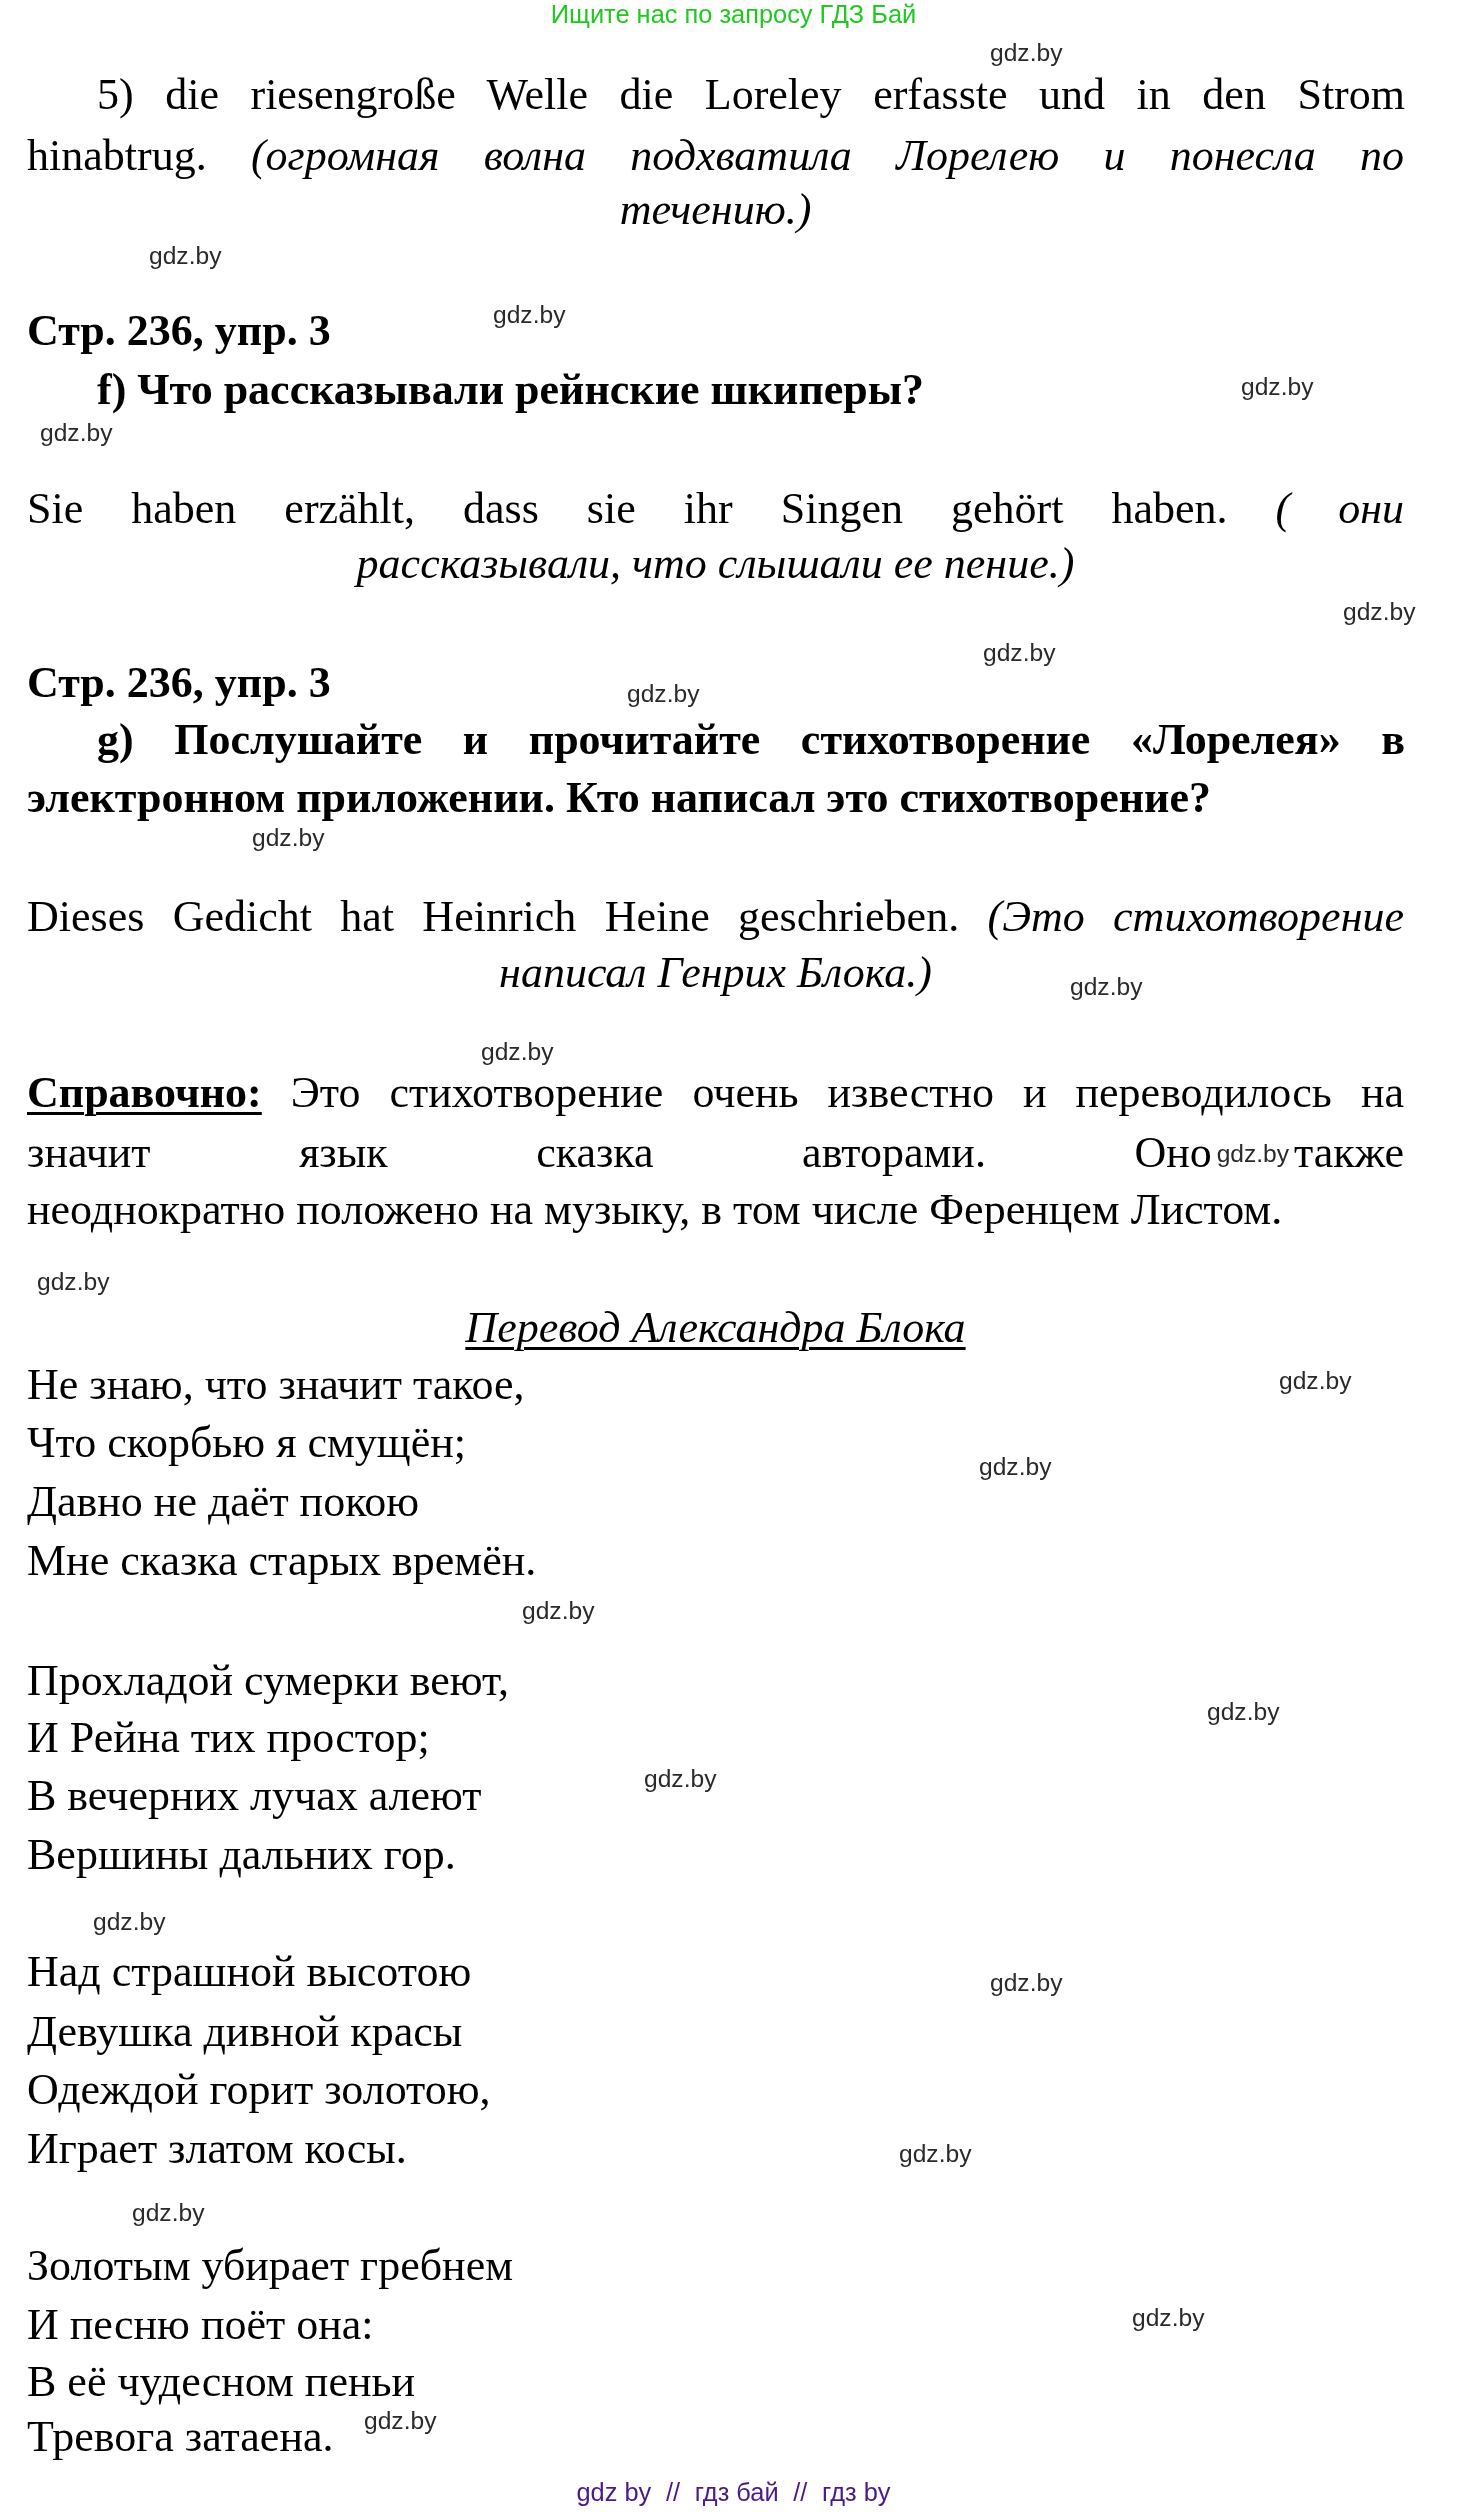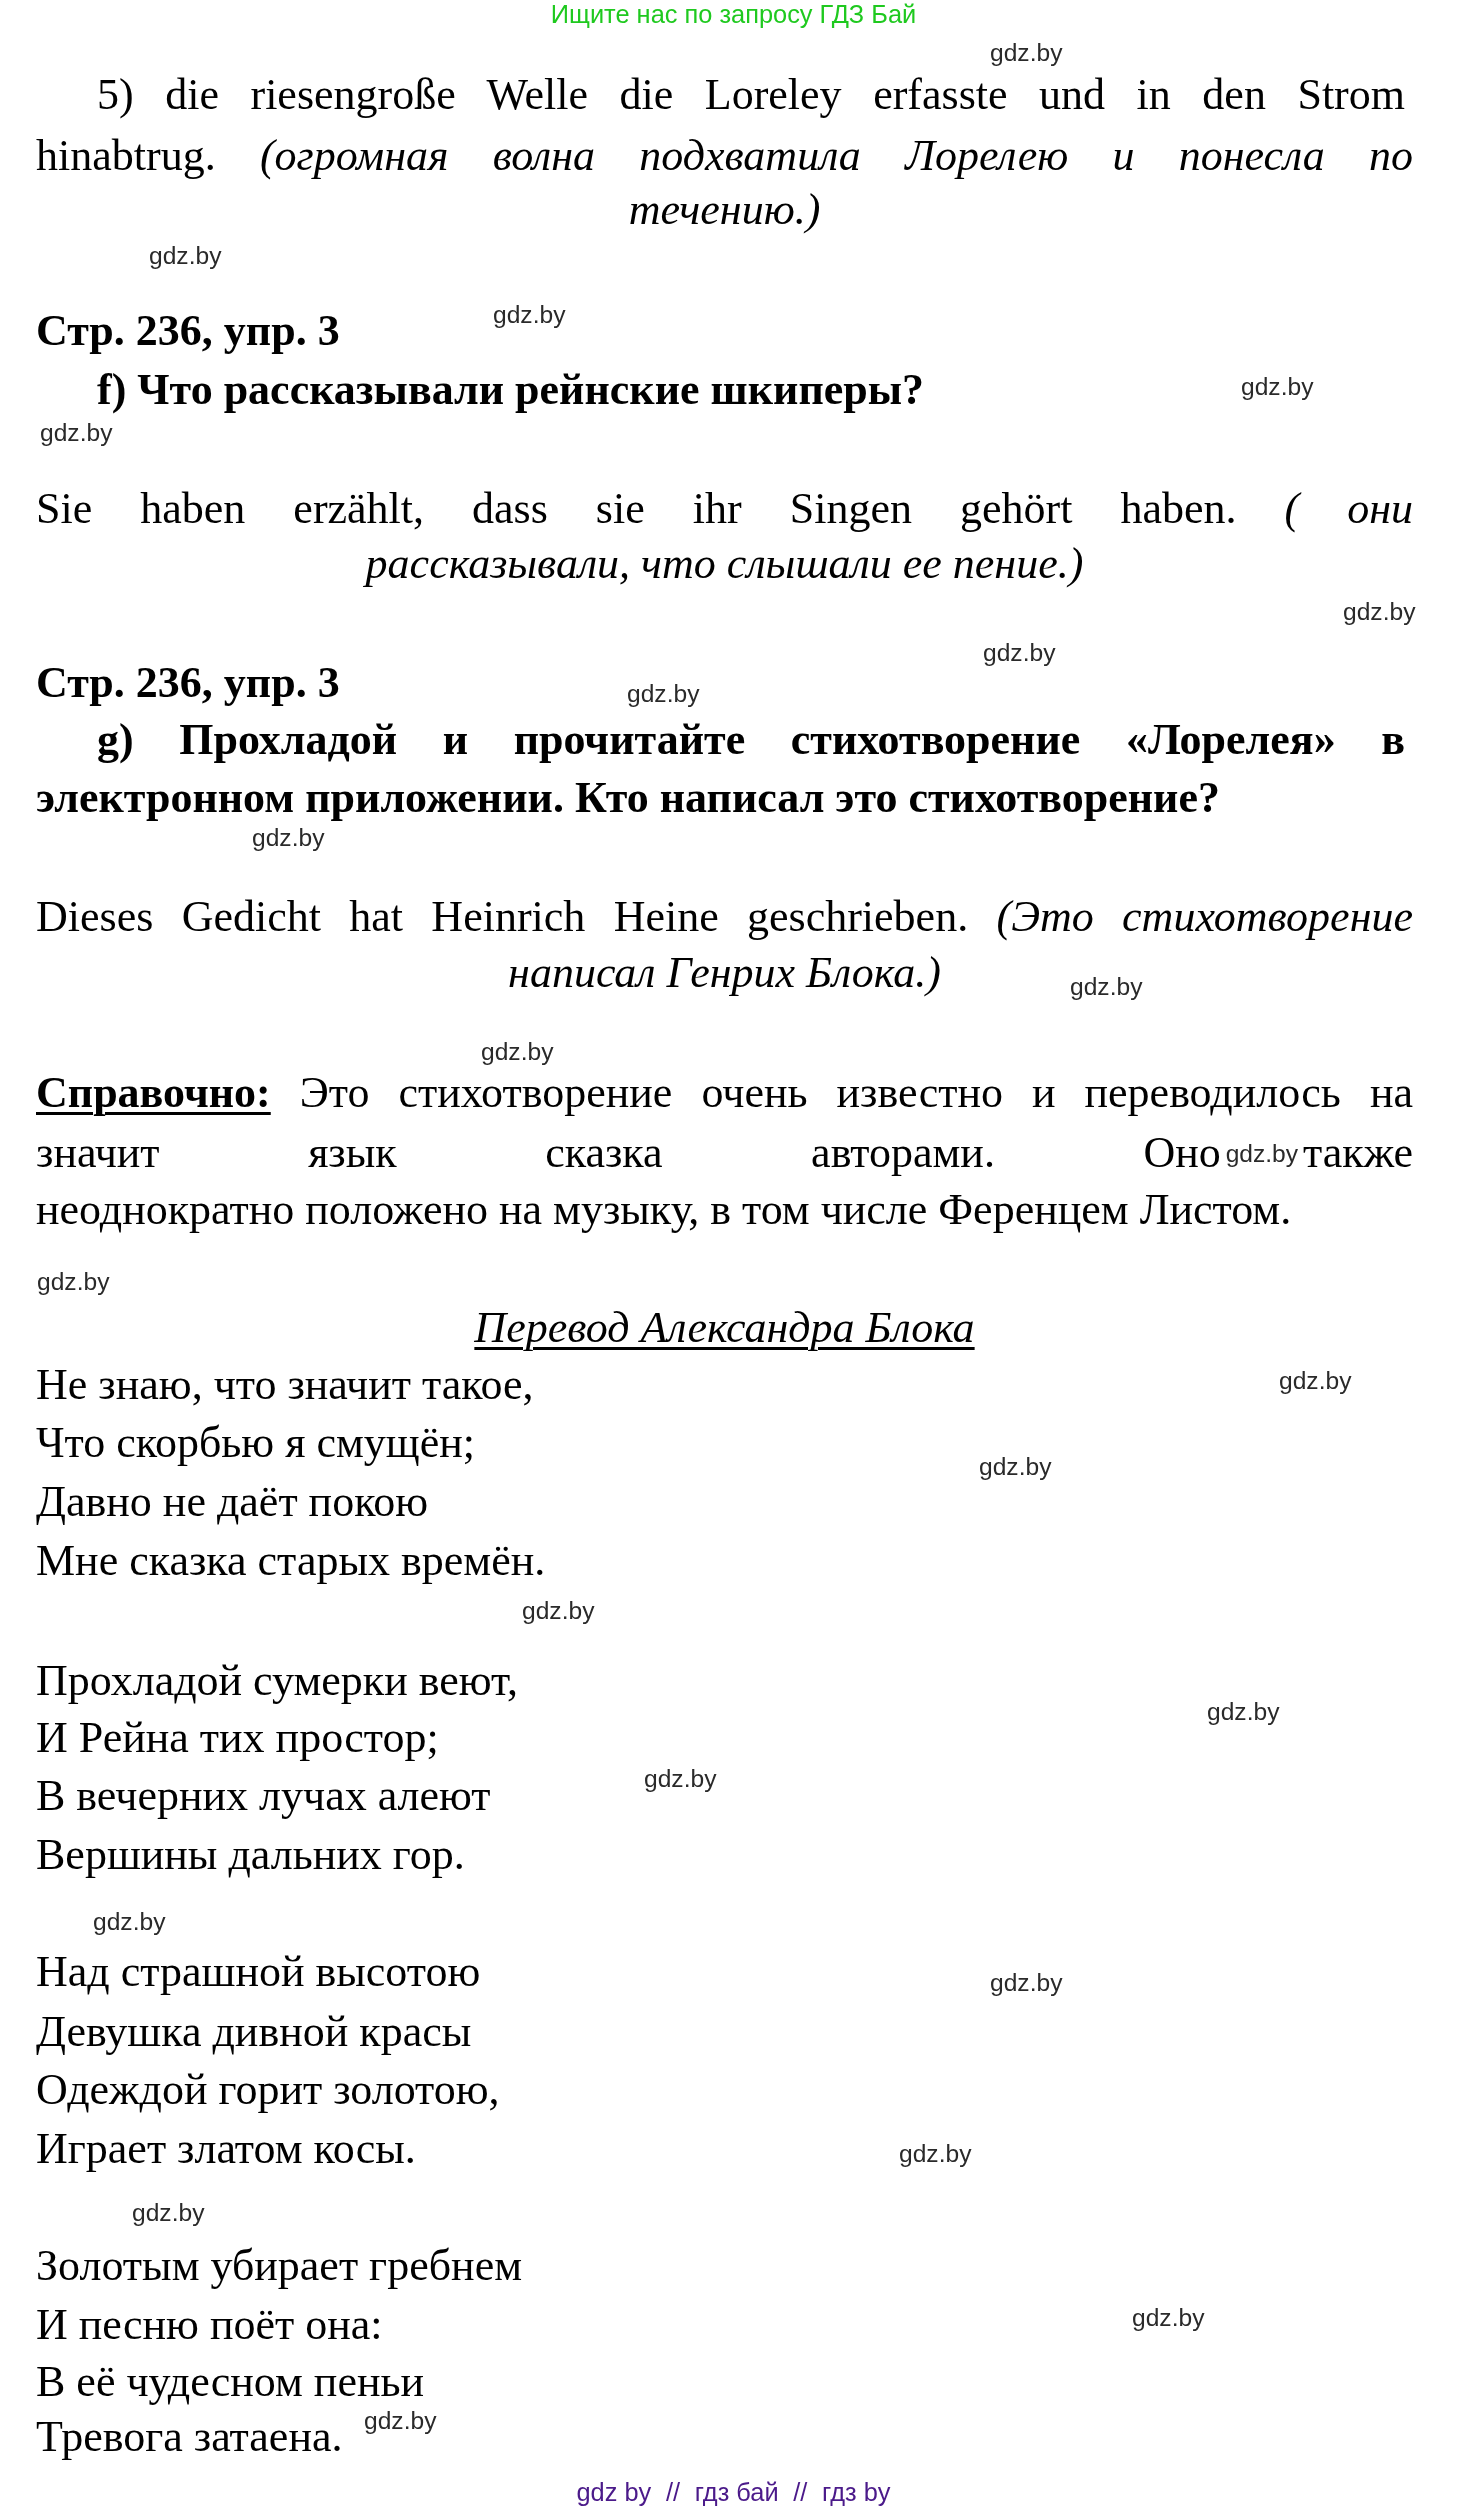--- a/index.html
+++ b/index.html
@@ -1,19 +1,19 @@
 <!DOCTYPE html>
 <html style="font-size:13px"><head>
 <meta charset="utf-8">
 <style>
   html, body { margin:0; padding:0; background:#ffffff; }
   body { width:1467px; height:2512px; position:relative; overflow:hidden; }
   .banner { position:absolute; left:0; width:1467px; top:0; height:33px; text-align:center;
     font-family:"Liberation Sans", sans-serif; font-size:25.4px; line-height:29.5px; color:#1fc91f; }
-  .line { position:absolute; left:36px; width:1377px; font-family:"Liberation Serif", serif;
+  .line { position:absolute; left:27px; width:1377px; font-family:"Liberation Serif", serif;
     font-size:44px; line-height:51px; color:#000; white-space:nowrap; }
   .just { text-align:justify; text-align-last:justify; white-space:normal; }
   .indent { left:97px; width:1308px; }
   .bold { font-weight:bold; }
   .it { font-style:italic;text-align:center; }
   .ul { text-decoration:underline; text-decoration-thickness:3.3px; text-underline-offset:4.9px; }
   .wm { position:absolute; font-family:"Liberation Sans", sans-serif; font-size:24.6px; line-height:28px;
     color:#2a2a2a; white-space:nowrap; }
   .wm-inline { position:static; display:inline-block; vertical-align:4.9px; margin:0 4.9px; font-size:24.6px; }
   .footer { position:absolute; left:0; width:1467px; top:2478px; text-align:center;
@@ -28,21 +28,21 @@
 <div class="line just indent" style="top:69px">5) die riesengroße Welle die Loreley erfasste und in den Strom</div>
 <div class="line just" style="top:130px"><span>hinabtrug.</span> <span class="it">(огромная волна подхватила Лорелею и понесла по</span></div>
 <div class="line it" style="top:184px">течению.)</div>
 
 <div class="line bold" style="top:305px">Стр. 236, упр. 3</div>
 <div class="line bold indent" style="top:364px">f)  Что рассказывали рейнские шкиперы?</div>
 <div class="line just" style="top:483px"><span>Sie haben erzählt, dass sie ihr Singen gehört haben.</span> <span class="it">( они</span></div>
 <div class="line it" style="top:538px">рассказывали, что слышали ее пение.)</div>
 
 <div class="line bold" style="top:657px">Стр. 236, упр. 3</div>
-<div class="line bold just indent" style="top:714px">g) Прохладой и прочитайте стихотворение «Лорелея» в</div>
+<div class="line bold just indent" style="top:714px">g) Послушайте и прочитайте стихотворение «Лорелея» в</div>
 <div class="line bold" style="top:772px">электронном приложении. Кто написал это стихотворение?</div>
 <div class="line just" style="top:891px"><span>Dieses Gedicht hat Heinrich Heine geschrieben.</span> <span class="it">(Это стихотворение</span></div>
 <div class="line it" style="top:947px">написал Генрих Блока.)</div>
 
 <div class="line just" style="top:1067px"><span class="bold ul">Справочно:</span> <span>Это стихотворение очень известно и переводилось на</span></div>
 <div class="line just" style="top:1127px"><span>значит</span> <span>язык</span> <span>сказка</span> <span>авторами.</span> <span><span>Оно</span><span class="wm wm-inline">gdz.by</span><span>также</span></span></div>
 <div class="line" style="top:1184px">неоднократно положено на музыку, в том числе Ференцем Листом.</div>
 
 <div class="line it ul" style="top:1302px; text-decoration-thickness:2.5px;">Перевод Александра Блока</div>
 

